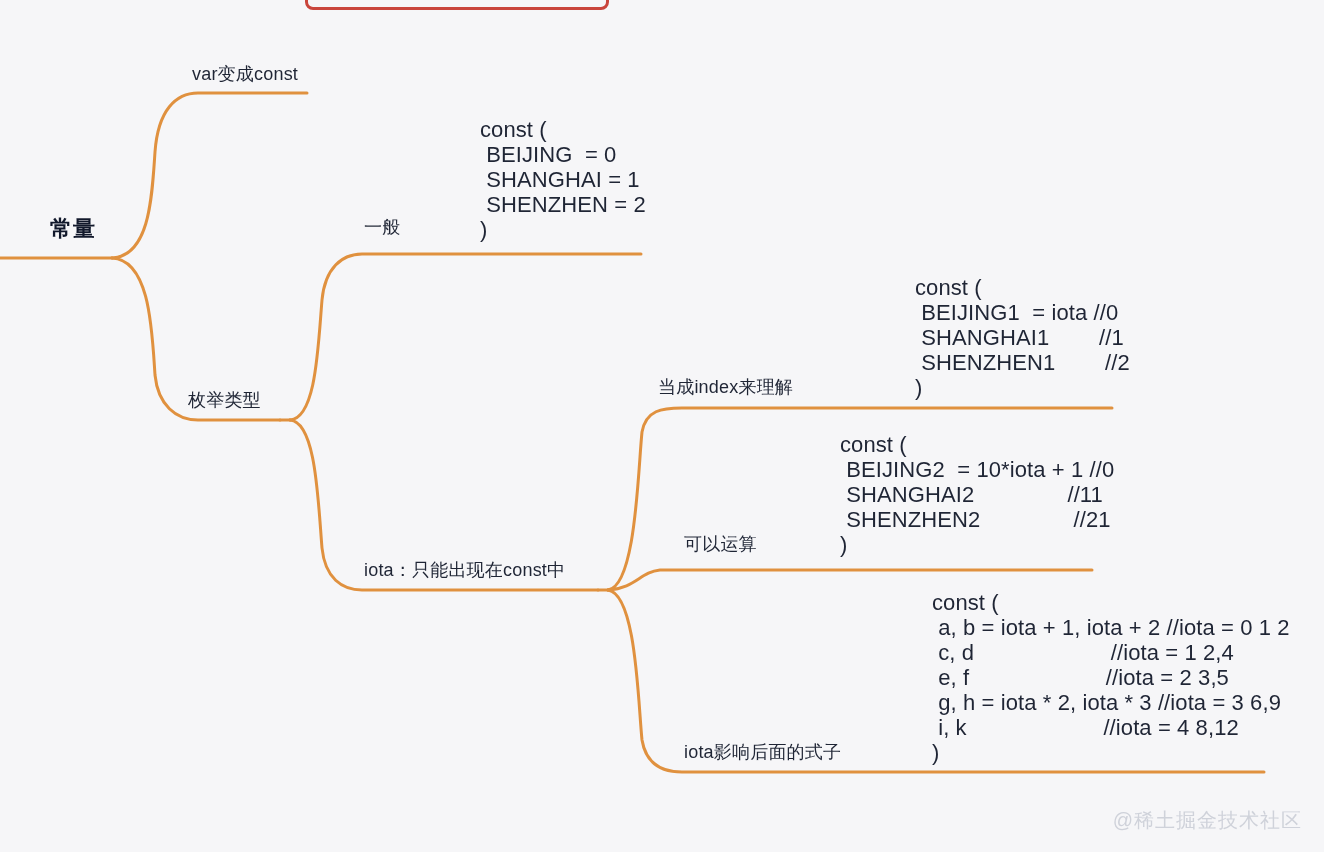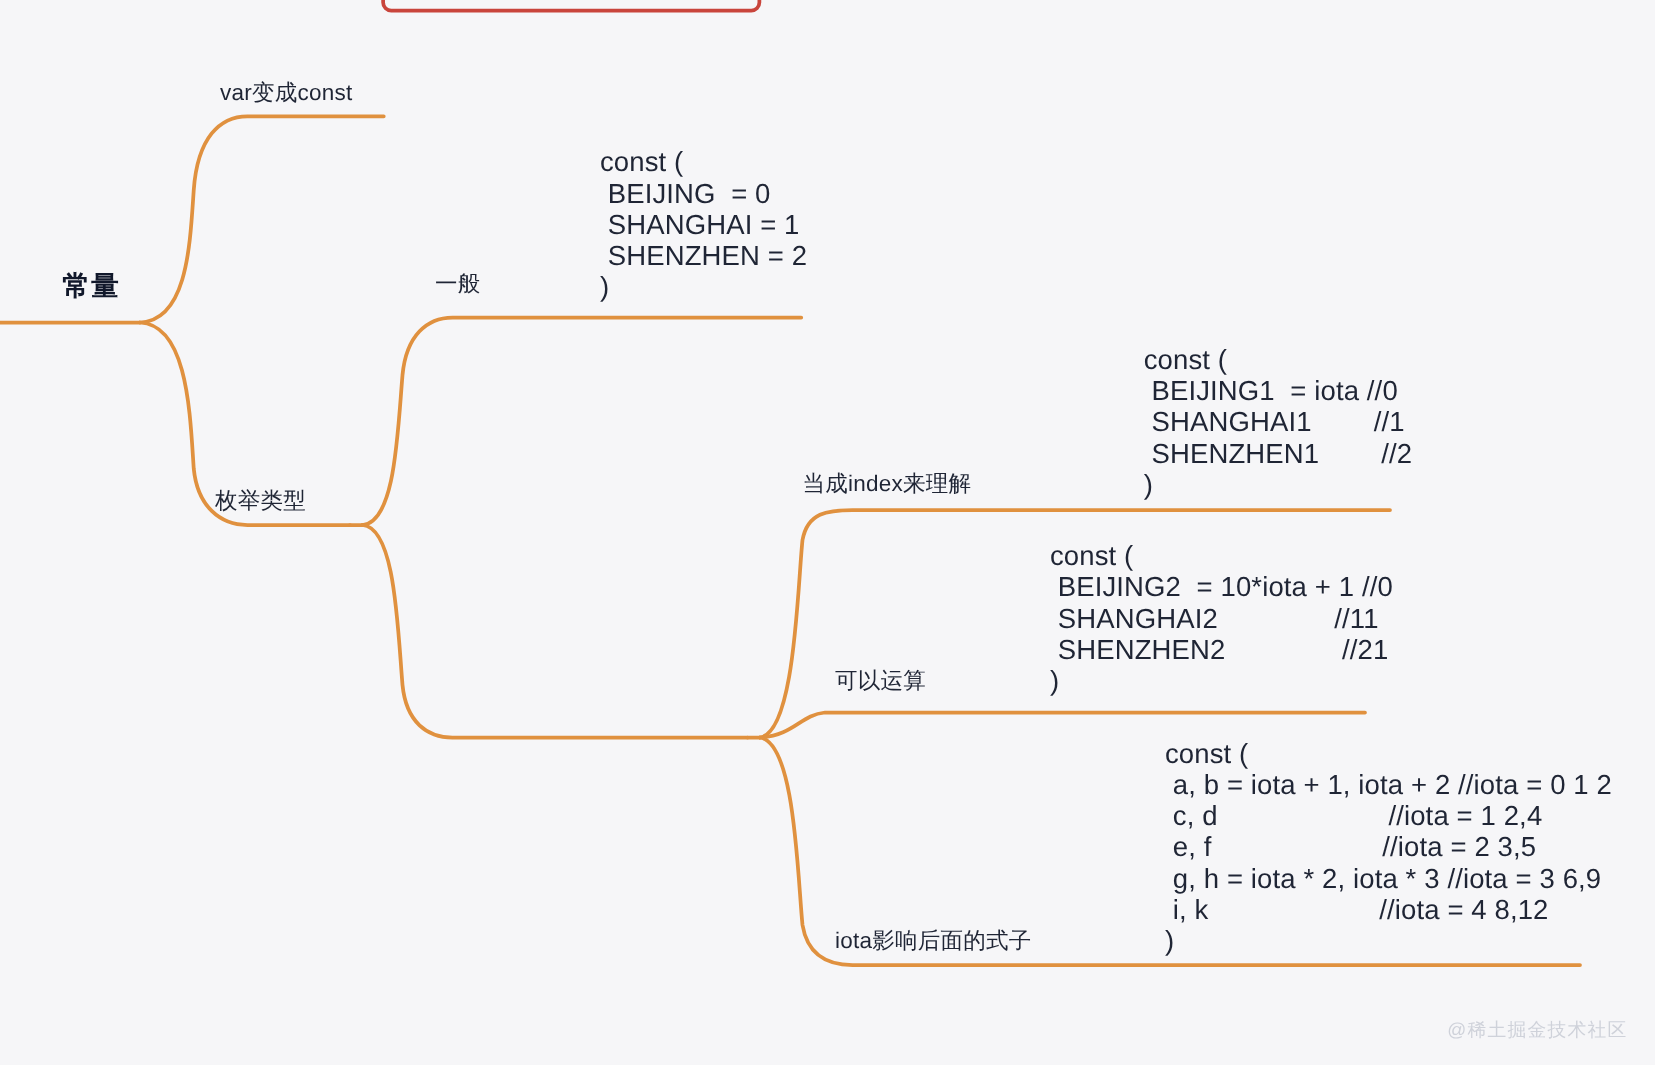--- a/index.html
+++ b/index.html
@@ -13,29 +13,29 @@
   }
   #canvas{position:absolute;inset:0;width:1324px;height:852px;}
   svg.lines{position:absolute;left:0;top:0;width:1324px;height:852px;pointer-events:none;}
 
   .node{position:absolute;white-space:pre;}
 
   .root-label{
     font-size:22px;font-weight:bold;letter-spacing:1px;color:#11182b;margin-left:36px;
   }
   .branch-label{
-    font-size:18px;color:#1f2535;letter-spacing:.2px;
+    font-size:18px;color:#1f2535;letter-spacing:.2px;margin-left:16px;
   }
   .code{
     font-size:22px;line-height:25px;color:#1f2535;letter-spacing:.1px;
     white-space:pre;
   }
   .watermark{
     position:absolute;right:22px;bottom:18px;
-    font-size:15px;color:#cfd2da;letter-spacing:1px;
+    font-size:20px;color:#cfd2da;letter-spacing:1px;
   }
   .topbar{
     position:absolute;left:305px;top:-14px;width:298px;height:18px;
     border:3px solid #c9453c;border-radius:8px;background:transparent;
   }
 </style>
 </head>
 <body>
 
 <div id="canvas">
@@ -68,20 +68,21 @@
   </svg>
 
   <div class="node root-label" style="left:14px;top:214px;">常量</div>
 
   <div class="node branch-label" style="left:176px;top:62px;">var变成const</div>
 
   <div class="node branch-label" style="left:172px;top:388px;text-align:right;">枚举类型</div>
 
   <div class="node branch-label" style="left:348px;top:215px;text-align:center;">一般</div>
 
+  <div class="node branch-label" style="left:348px;top:558px;">iota：只能出现在const中</div>
 
   <div class="node branch-label" style="left:642px;top:375px;">当成index来理解</div>
 
   <div class="node branch-label" style="left:668px;top:532px;">可以运算</div>
 
   <div class="node branch-label" style="left:668px;top:740px;">iota影响后面的式子</div>
 
   <div class="node code" style="left:480px;top:117px;">const (
  BEIJING  = 0
  SHANGHAI = 1

